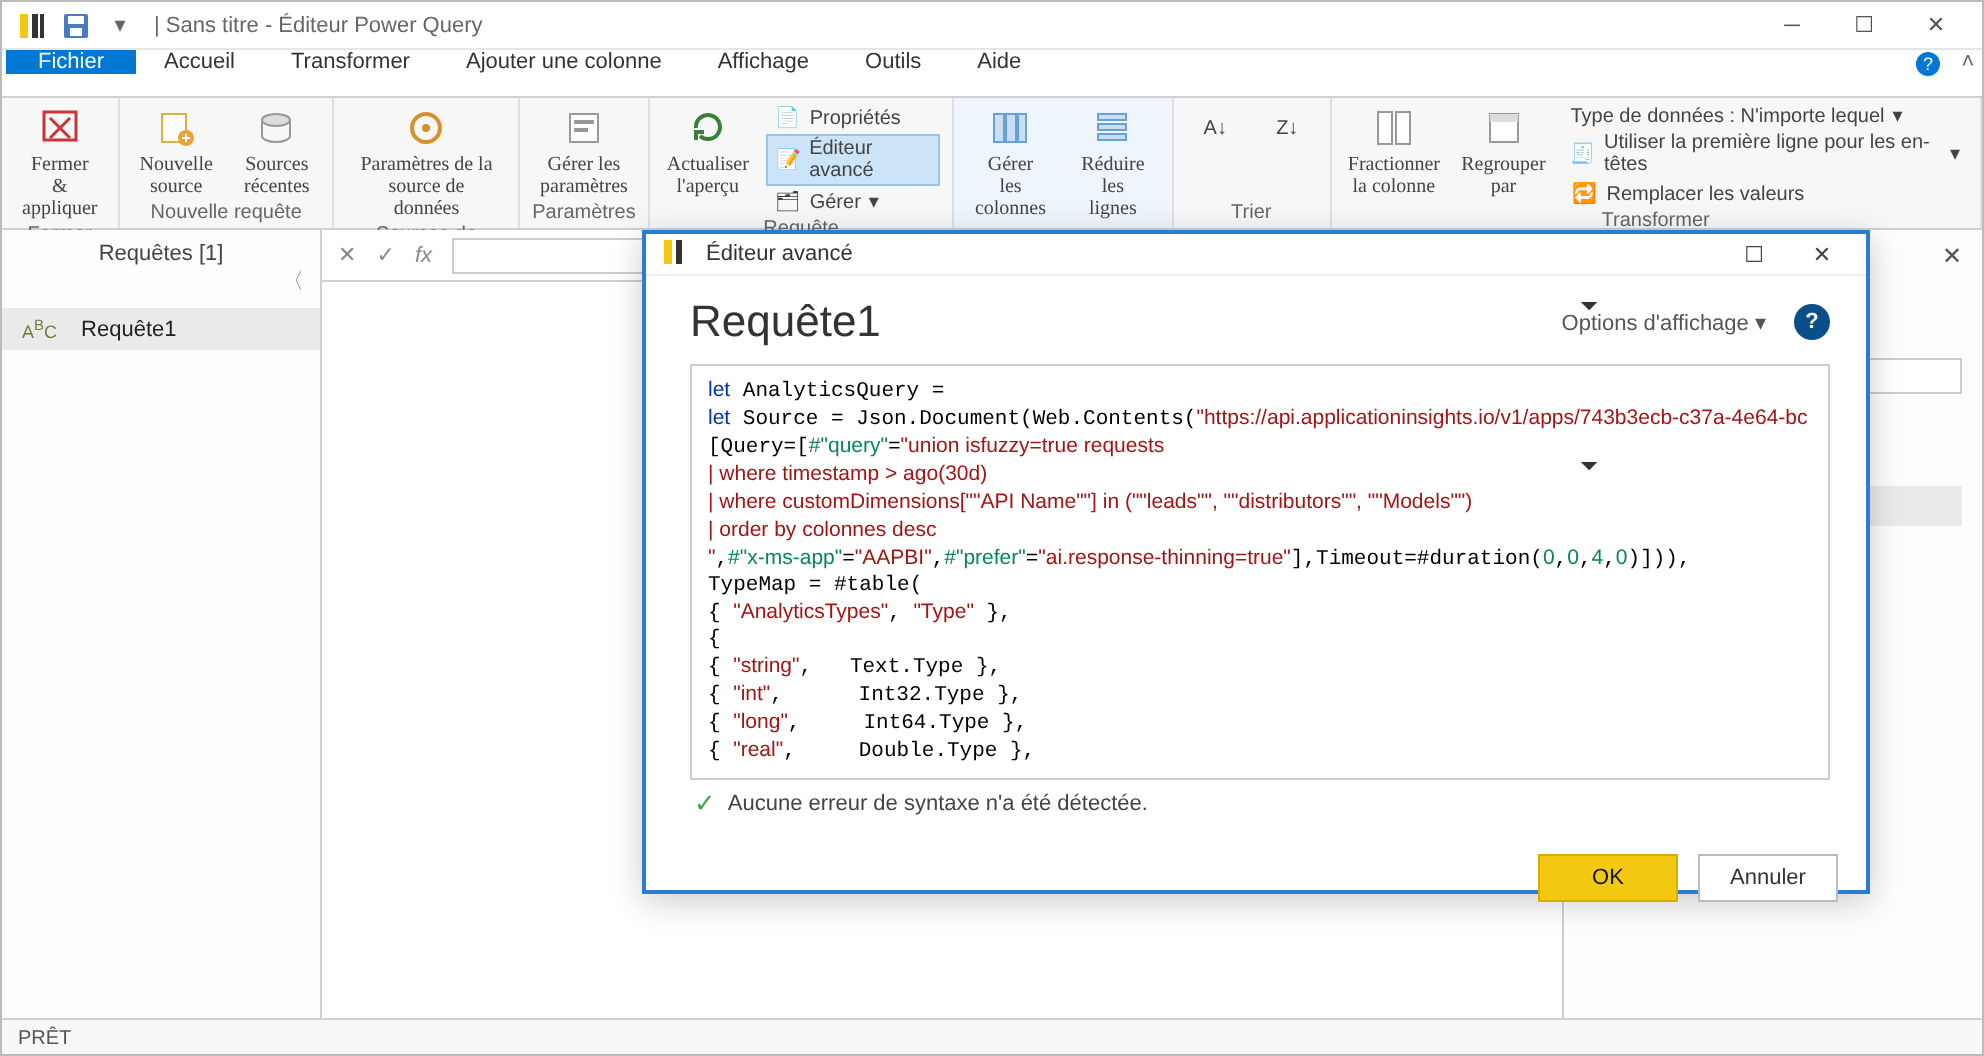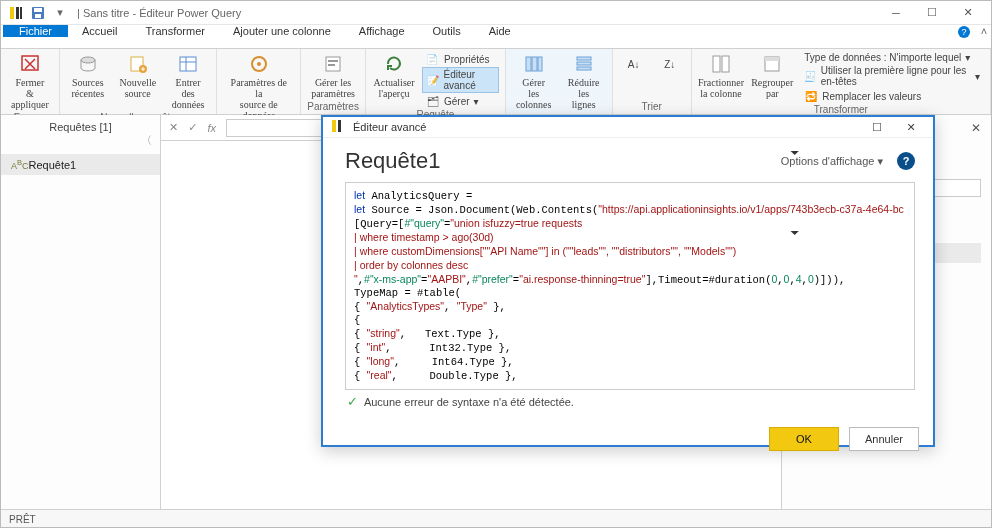--- a/index.html
+++ b/index.html
@@ -28,21 +28,21 @@
 .group .ftr { font-size: 10px; color: #666; text-align: center; padding-bottom: 2px; }
 .smallrow { display:flex; align-items:center; gap:4px; font-size:10px; color:#444; padding:1px 4px;}
 .smallrow .ic { width:14px; height:14px; display:flex; align-items:center; justify-content:center;}
 .smallrow.active { background:#cce4f7; border:1px solid #9ac3e6;}
 
 
 .mainarea { display:flex; height: calc(528px - 24px - 24px - 66px - 20px); }
 .leftpanel { width: 160px; border-right: 1px solid #d0d0d0; background:#fdfdfd;}
 .leftpanel .hdr { display:flex; align-items:center; padding:6px 8px; font-size:11px; color:#444;flex-direction:column;}
 .leftpanel .hdr .chev { margin-left:auto; color:#888;}
-.leftpanel .item { padding:4px 10px; background:#eaeaea; display:flex; align-items:center; gap:0; font-size:11px;}
+.leftpanel .item { padding:4px 10px; background:#eaeaea; display:flex; align-items:center; gap:12px; font-size:11px;}
 .formulabar { height:26px; border-bottom:1px solid #d0d0d0; display:flex; align-items:center; padding:0 8px; gap:10px; color:#888;}
 .formulabar .fxbox { flex:1; height:18px; border:1px solid #ccc; background:#fff;}
 .centerpane { flex:1; position:relative; background:#fff; }
 
 .rightpanel { width:210px; border-left:1px solid #d0d0d0; padding:6px 10px; background:#fdfdfd;}
 .rightpanel .rtitle { font-size:12px; color:#333; display:flex; align-items:center;}
 .rightpanel .rtitle .x { margin-left:auto; color:#555;}
 .rightpanel .section { margin-top:10px;}
 .rightpanel .section .shdr { font-size:11px; font-weight:600; color:#333; display:flex; align-items:center; gap:4px;}
 .rightpanel .section .shdr::before { content:"\25E2"; transform:rotate(45deg); font-size:7px; color:#333; display:inline-block;}
@@ -137,48 +137,37 @@
       </div>
     </div>
     <div class="ftr">Fermer</div>
   </div>
 
   <div class="group">
     <div class="btns">
       <div class="bigbtn">
         <div class="ic">
             <svg width="20" height="20">
-              <ellipse cx="10" cy="6" rx="7" ry="3" fill="#ddd" stroke="#999"></ellipse>
-              <path d="M3 6v8a7 3 0 0 0 14 0V6" fill="none" stroke="#999"></path>
-            </svg>
-          </div>
-        <div class="lbl">Sources
-récentes</div>
-      </div>
-      <div class="bigbtn">
-        <div class="ic">
-            <svg width="20" height="20">
               <rect x="3" y="3" width="12" height="14" fill="#fff" stroke="#d7b240"></rect>
               <circle cx="15" cy="15" r="4" fill="#e8a33d"></circle>
               <path d="M15 13v4M13 15h4" stroke="#fff"></path>
             </svg>
           </div>
         <div class="lbl">Nouvelle
 source</div>
       </div>
       <div class="bigbtn">
         <div class="ic">
             <svg width="20" height="20">
-              <rect x="2" y="3" width="16" height="14" fill="#fff" stroke="#5b8dd6"></rect>
-              <line x1="2" y1="8" x2="18" y2="8" stroke="#5b8dd6"></line>
-              <line x1="8" y1="3" x2="8" y2="17" stroke="#5b8dd6"></line>
-            </svg>
-          </div>
-        <div class="lbl">Entrer des
-données</div>
+              <ellipse cx="10" cy="6" rx="7" ry="3" fill="#ddd" stroke="#999"></ellipse>
+              <path d="M3 6v8a7 3 0 0 0 14 0V6" fill="none" stroke="#999"></path>
+            </svg>
+          </div>
+        <div class="lbl">Sources
+récentes</div>
       </div>
     </div>
     <div class="ftr">Nouvelle requête</div>
   </div>
 
   <div class="group">
     <div class="btns">
       <div class="bigbtn">
         <div class="ic">
             <svg width="20" height="20">

